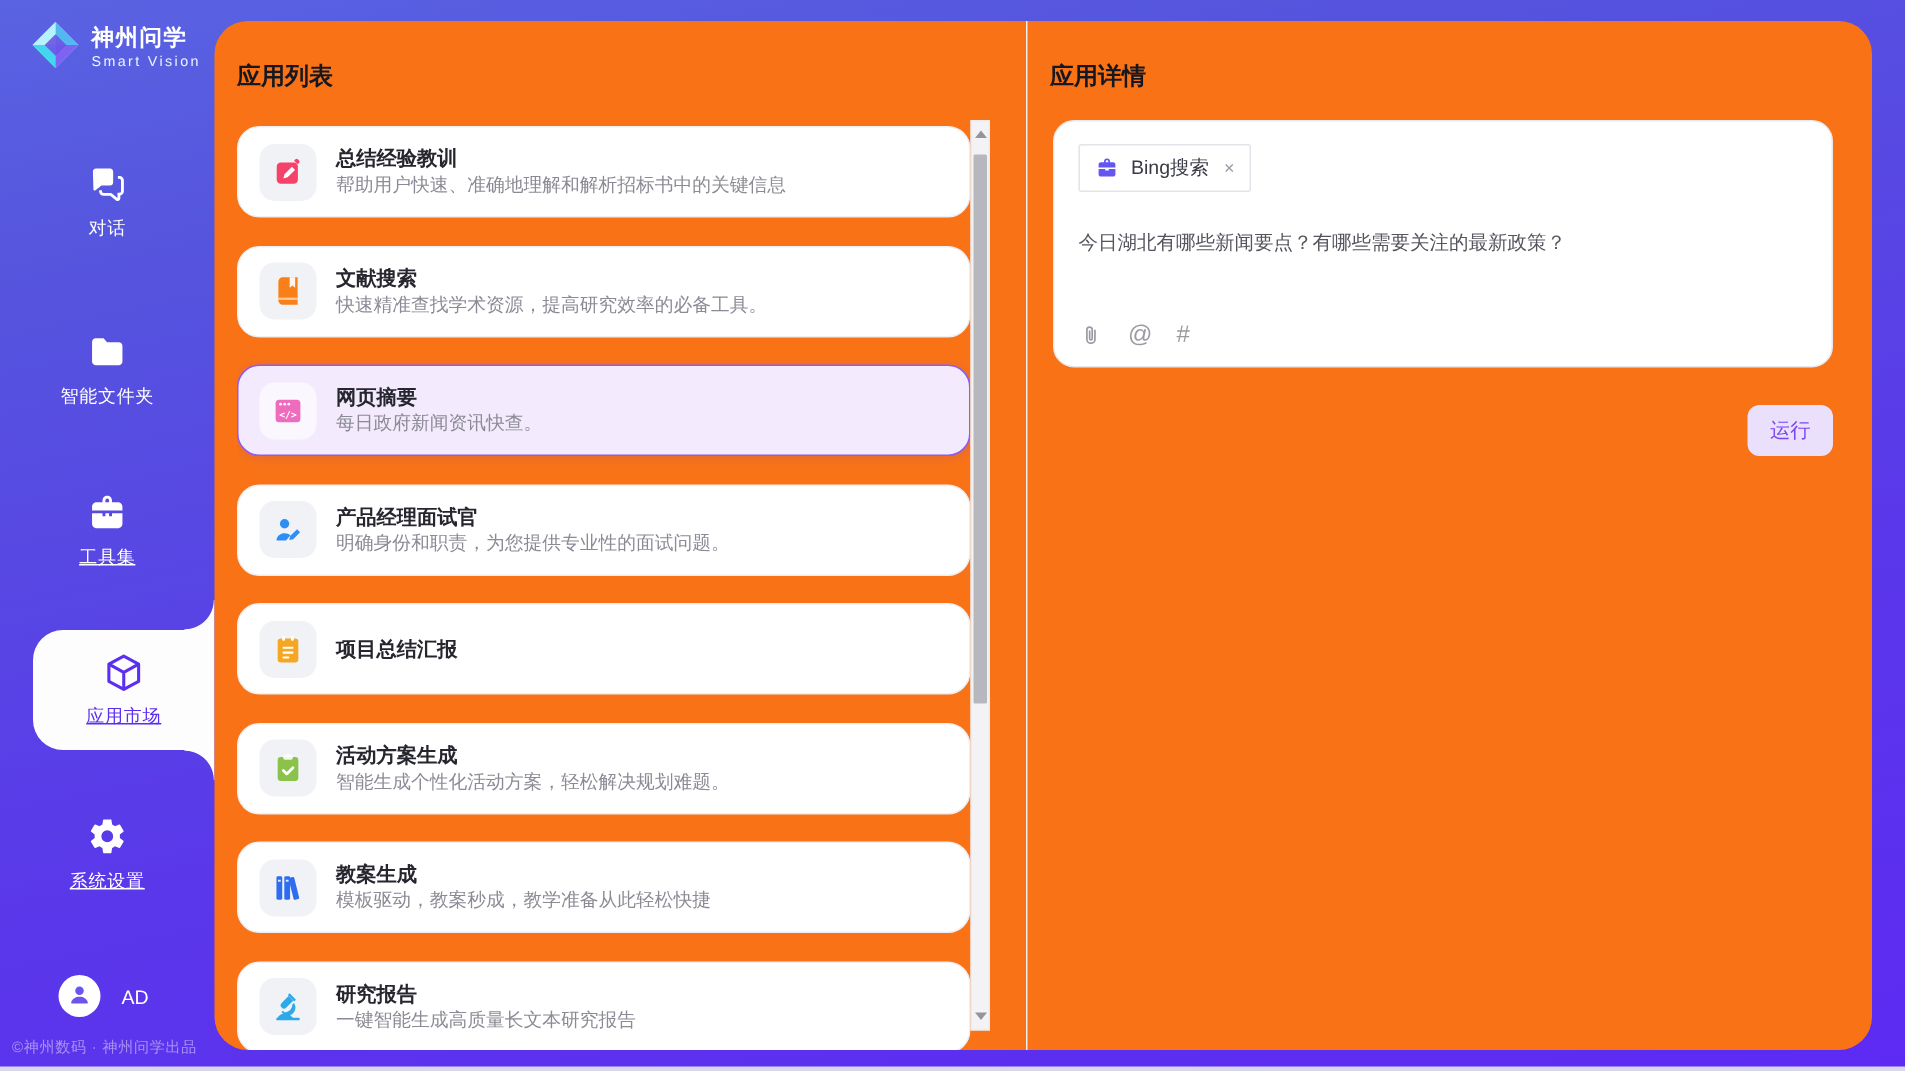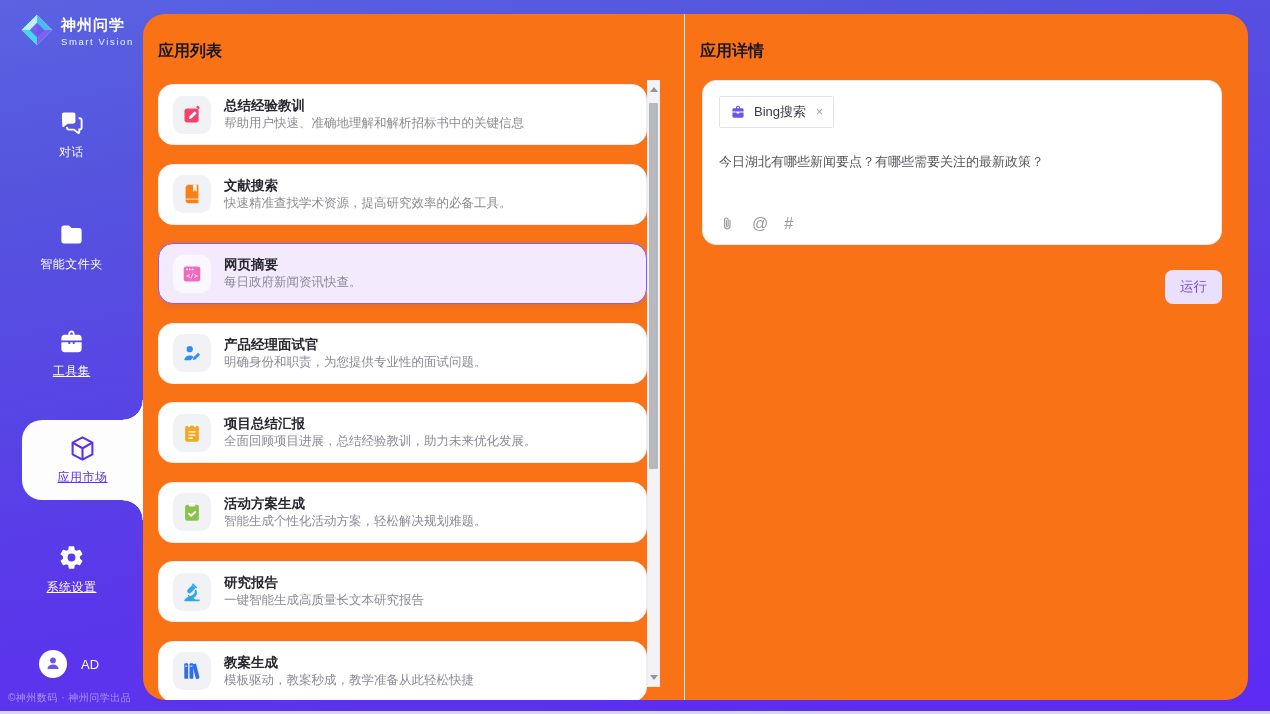--- a/index.html
+++ b/index.html
@@ -217,63 +217,62 @@
               <rect x="4.5" y="4" width="15" height="17.5" rx="2.4" fill="currentColor"></rect>
               <rect x="7.8" y="2.2" width="2" height="3.6" rx="1" fill="#fff"></rect>
               <rect x="14.2" y="2.2" width="2" height="3.6" rx="1" fill="#fff"></rect>
               <rect x="8" y="10" width="8" height="1.5" rx=".7" fill="#fff"></rect>
               <rect x="8" y="13.5" width="8" height="1.5" rx=".7" fill="#fff"></rect>
               <rect x="8" y="17" width="5" height="1.5" rx=".7" fill="#fff"></rect>
             </svg>
           </span>
           <span class="app-text">
             <span class="app-name">项目总结汇报</span>
-            <span class="app-desc">全面回顾项目进展，总结经验教训，助力未来优化发展。</span>
           </span>
         </div>
         <div class="app-card">
           <span class="app-icon" style="color: rgb(139, 195, 74);">
             <svg viewBox="0 0 24 24" width="22" height="22">
               <rect x="4.5" y="4" width="15" height="17.5" rx="2.4" fill="currentColor"></rect>
               <rect x="8.5" y="2.2" width="7" height="3.8" rx="1.4" fill="#fff" opacity=".88"></rect>
               <path fill="none" stroke="#fff" stroke-width="2" stroke-linecap="round" stroke-linejoin="round" d="M8.6 13.8l2.5 2.5 4.5-4.5"></path>
             </svg>
           </span>
           <span class="app-text">
             <span class="app-name">活动方案生成</span>
             <span class="app-desc">智能生成个性化活动方案，轻松解决规划难题。</span>
-          </span>
-        </div>
-        <div class="app-card">
-          <span class="app-icon" style="color: rgb(45, 168, 232);">
-            <svg viewBox="0 0 24 24" width="22" height="22">
-              <path fill="currentColor" d="M13.2 2.4l4.6 4.6-1.3 1.3-4.6-4.6z"></path>
-              <path fill="currentColor" d="M12.4 4.4l3.4 3.4-5 5a2.4 2.4 0 0 1-3.4-3.4l5-5z"></path>
-              <path fill="currentColor" d="M16.4 9.4a5.9 5.9 0 0 1-3 8.9c1.1.5 2 1.4 2.4 2.5H4.2c.6-1.9 2.3-3.2 4.3-3.6l-1.2-1.2.9-1 1.4 1.4a5.9 5.9 0 0 0 5.6-6l1.2-1z"></path>
-              <rect x="3.4" y="20.2" width="17.2" height="1.8" rx=".9" fill="currentColor"></rect>
-            </svg>
-          </span>
-          <span class="app-text">
-            <span class="app-name">研究报告</span>
-            <span class="app-desc">一键智能生成高质量长文本研究报告</span>
           </span>
         </div>
         <div class="app-card">
           <span class="app-icon" style="color: rgb(47, 109, 240);">
             <svg viewBox="0 0 24 24" width="22" height="22">
               <rect x="3.6" y="3.5" width="4.2" height="17" rx="1" fill="currentColor"></rect>
               <rect x="9.3" y="3.5" width="4.2" height="17" rx="1" fill="currentColor"></rect>
               <rect x="14.2" y="4" width="4.2" height="16.6" rx="1" transform="rotate(-14 16.3 12.3)" fill="currentColor"></rect>
               <rect x="4.7" y="6" width="2" height="1.4" fill="#fff" opacity=".85"></rect>
               <rect x="10.4" y="6" width="2" height="1.4" fill="#fff" opacity=".85"></rect>
             </svg>
           </span>
           <span class="app-text">
             <span class="app-name">教案生成</span>
             <span class="app-desc">模板驱动，教案秒成，教学准备从此轻松快捷</span>
+          </span>
+        </div>
+        <div class="app-card">
+          <span class="app-icon" style="color: rgb(45, 168, 232);">
+            <svg viewBox="0 0 24 24" width="22" height="22">
+              <path fill="currentColor" d="M13.2 2.4l4.6 4.6-1.3 1.3-4.6-4.6z"></path>
+              <path fill="currentColor" d="M12.4 4.4l3.4 3.4-5 5a2.4 2.4 0 0 1-3.4-3.4l5-5z"></path>
+              <path fill="currentColor" d="M16.4 9.4a5.9 5.9 0 0 1-3 8.9c1.1.5 2 1.4 2.4 2.5H4.2c.6-1.9 2.3-3.2 4.3-3.6l-1.2-1.2.9-1 1.4 1.4a5.9 5.9 0 0 0 5.6-6l1.2-1z"></path>
+              <rect x="3.4" y="20.2" width="17.2" height="1.8" rx=".9" fill="currentColor"></rect>
+            </svg>
+          </span>
+          <span class="app-text">
+            <span class="app-name">研究报告</span>
+            <span class="app-desc">一键智能生成高质量长文本研究报告</span>
           </span>
         </div>
       </div>
     <div class="scrollbar">
       <div class="sb-tri-up"></div>
       <div class="sb-thumb"></div>
       <div class="sb-tri-down"></div>
     </div>
   </div>
 

